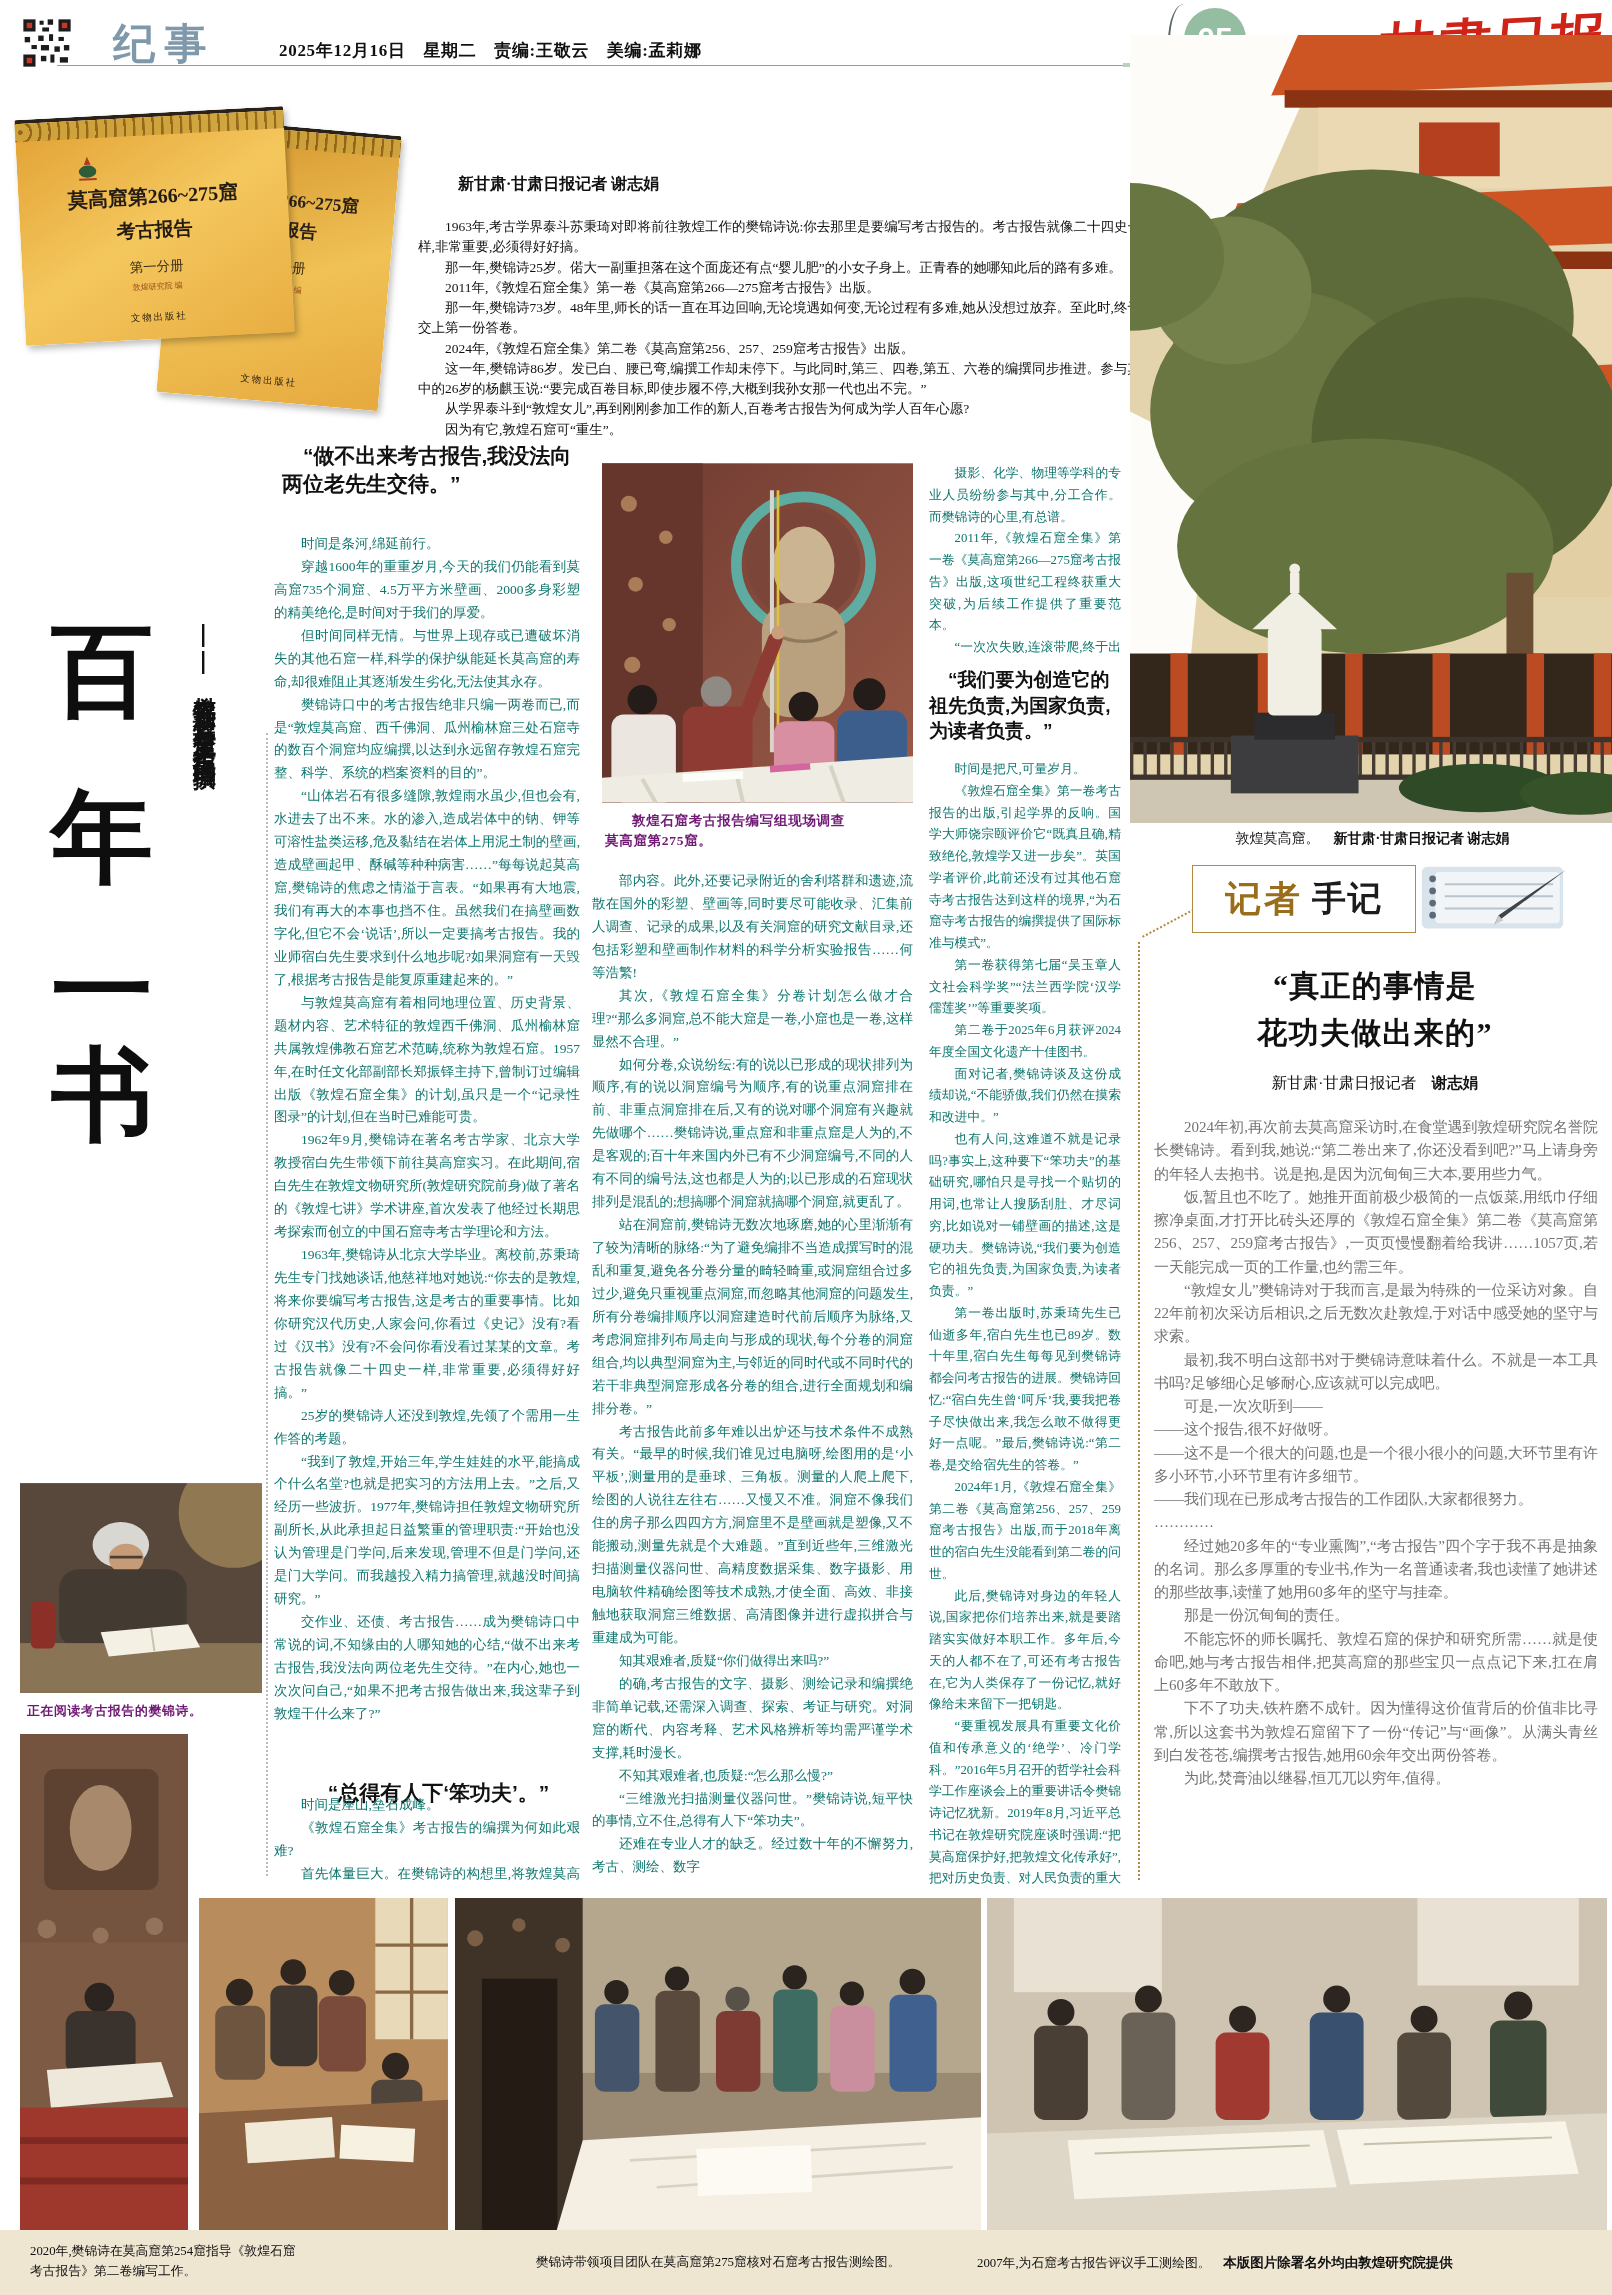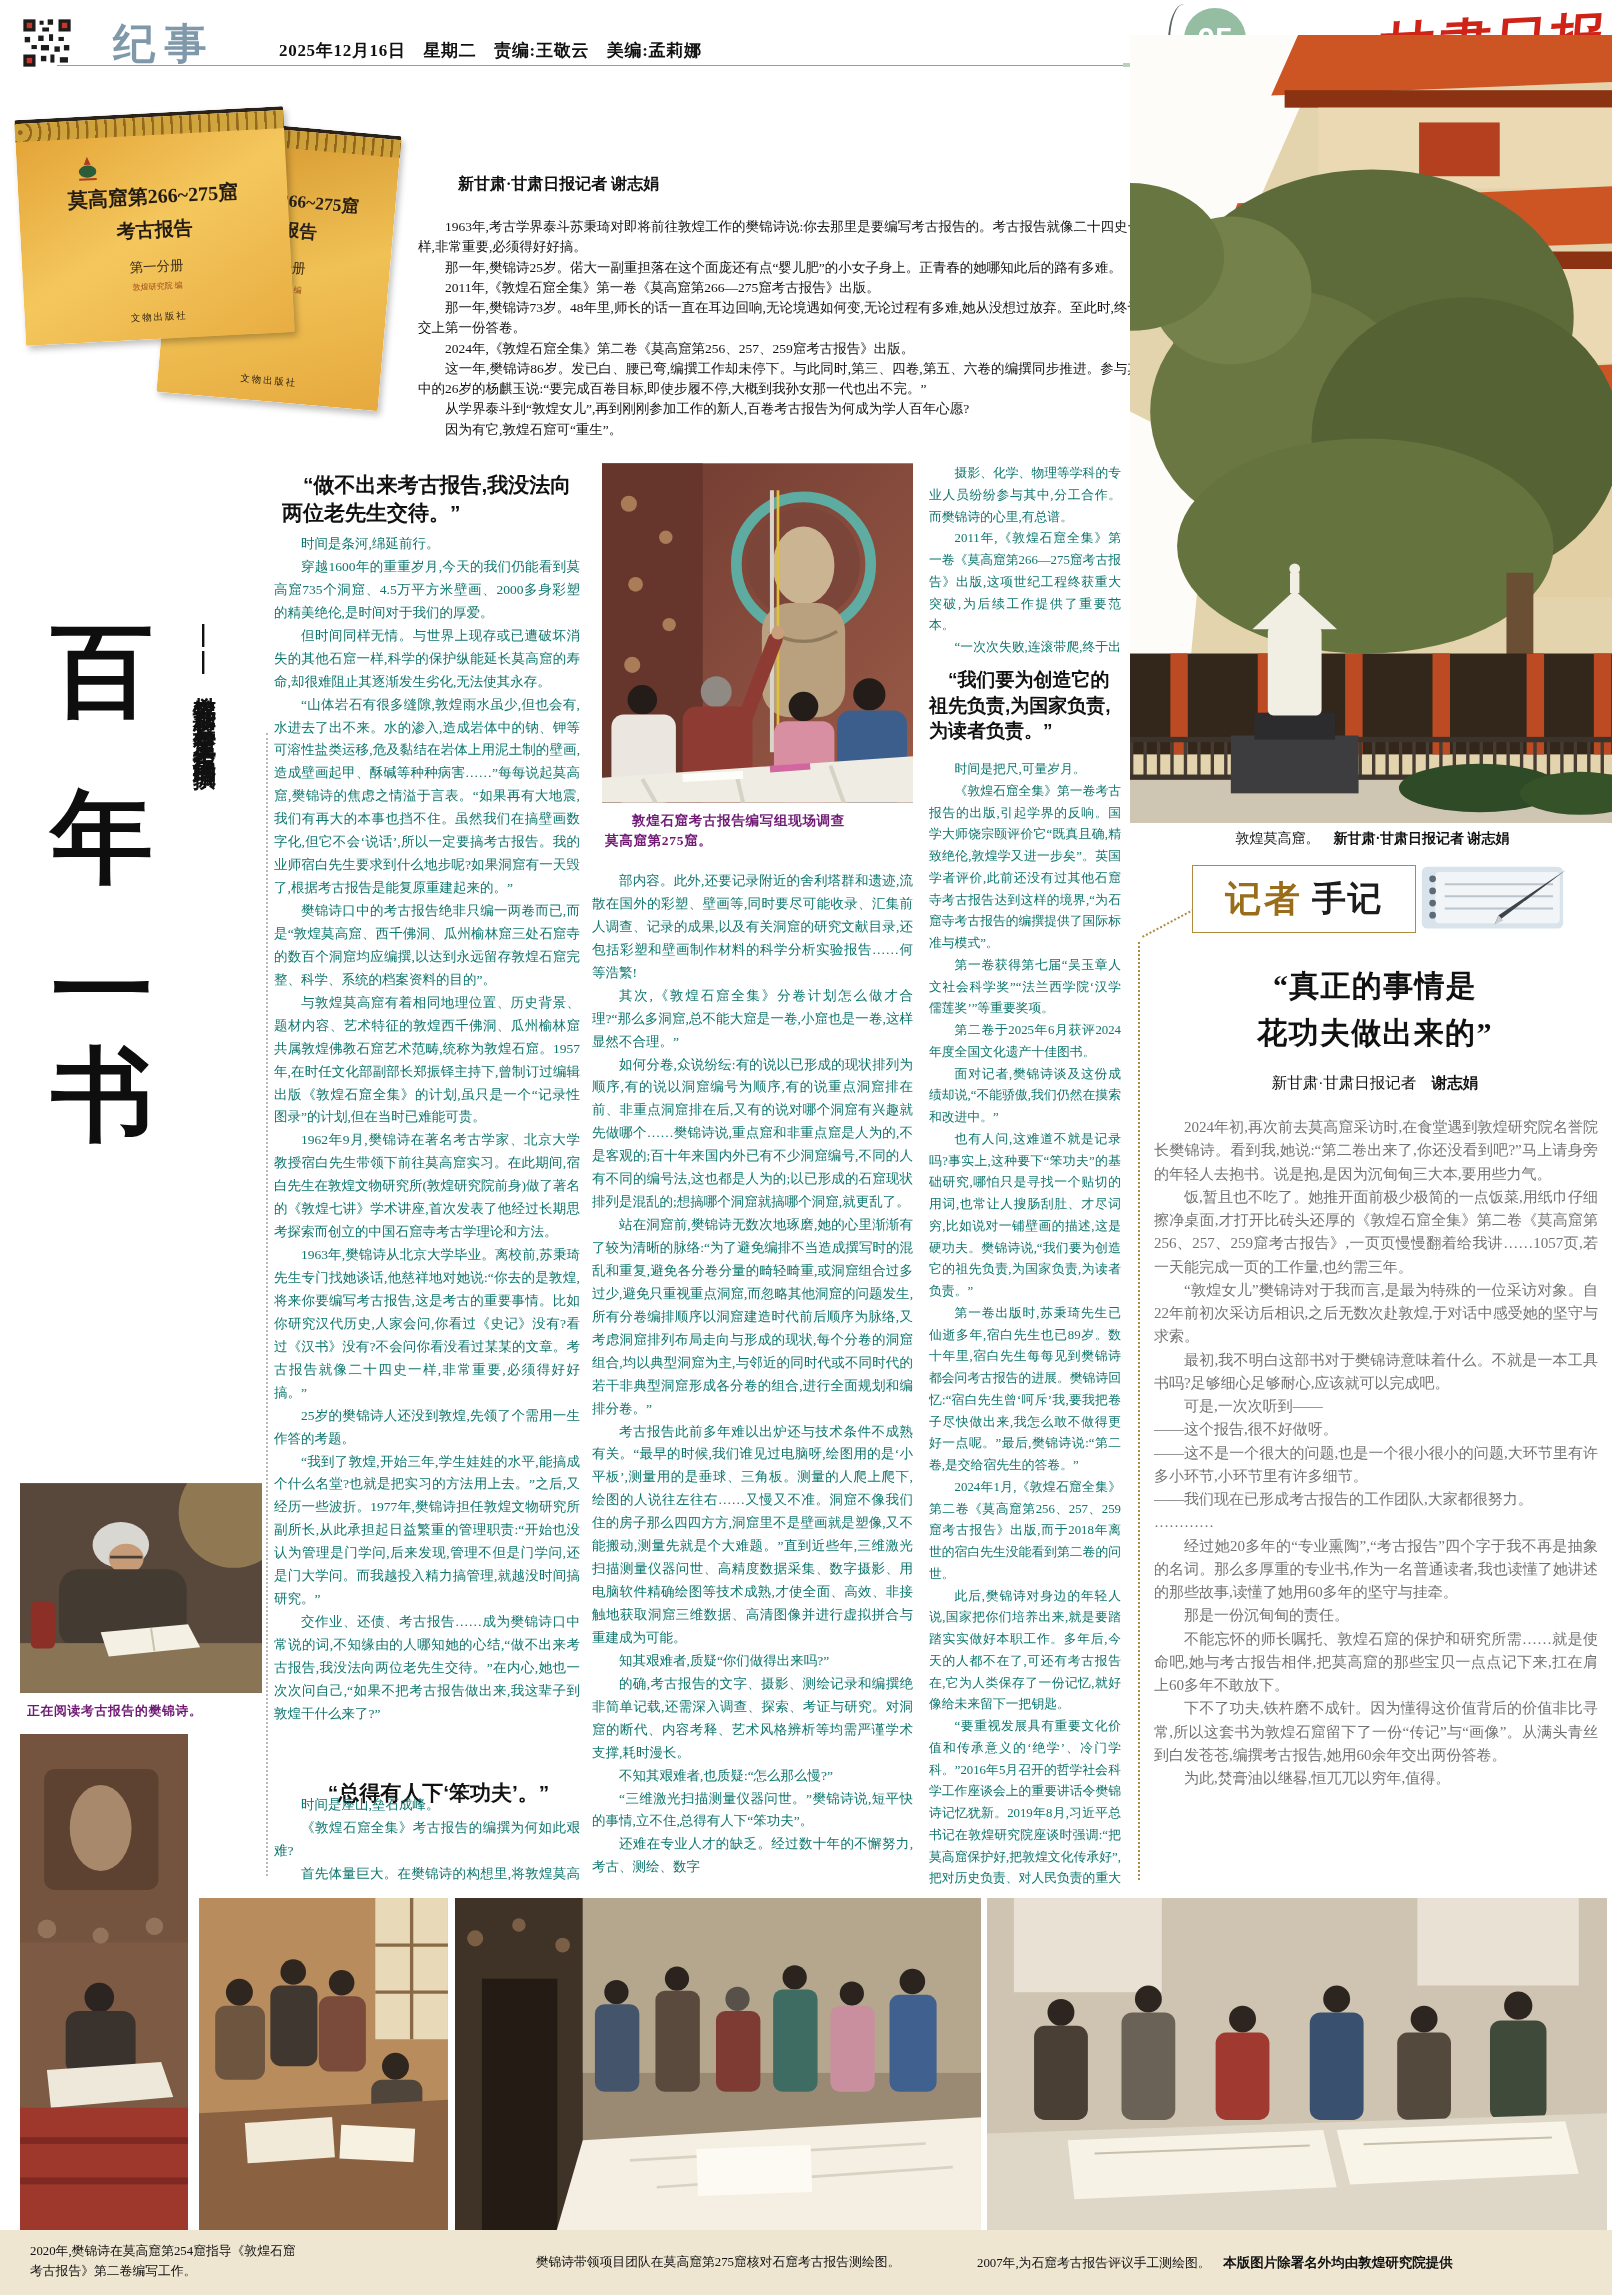--- a/index.html
+++ b/index.html
@@ -183,27 +183,27 @@
   </div>
 
   <div class="abs vchar" style="left:51px;top:620px;">百</div>
   <div class="abs vchar" style="left:51px;top:786px;">年</div>
   <div class="abs vchar" style="left:51px;top:940px;">一</div>
   <div class="abs vchar" style="left:51px;top:1044px;">书</div>
   <div class="abs vsub" style="left:190px;top:624px;height:578px;">——樊锦诗和《敦煌石窟全集》考古报告的编撰</div>
 
   <div class="abs" style="left:266px;top:733px;height:1143px;border-left:2px dotted #b9b9b9;"></div>
 
-  <div class="abs bigquote" style="left:282px;top:471px;width:299px;font-size:21px;text-indent:1em;">“做不出来考古报告,我没法向两位老先生交待。”</div>
+  <div class="abs bigquote" style="left:282px;top:442px;width:299px;font-size:21px;text-indent:1em;">“做不出来考古报告,我没法向两位老先生交待。”</div>
   <div class="abs col" style="left:274px;top:533px;width:306px;height:1211px;">
       <p>时间是条河,绵延前行。</p>
       <p>穿越1600年的重重岁月,今天的我们仍能看到莫高窟735个洞窟、4.5万平方米壁画、2000多身彩塑的精美绝伦,是时间对于我们的厚爱。</p>
       <p>但时间同样无情。与世界上现存或已遭破坏消失的其他石窟一样,科学的保护纵能延长莫高窟的寿命,却很难阻止其逐渐发生劣化,无法使其永存。</p>
+      <p>樊锦诗口中的考古报告绝非只编一两卷而已,而是“敦煌莫高窟、西千佛洞、瓜州榆林窟三处石窟寺的数百个洞窟均应编撰,以达到永远留存敦煌石窟完整、科学、系统的档案资料的目的”。</p>
       <p>“山体岩石有很多缝隙,敦煌雨水虽少,但也会有,水进去了出不来。水的渗入,造成岩体中的钠、钾等可溶性盐类运移,危及黏结在岩体上用泥土制的壁画,造成壁画起甲、酥碱等种种病害……”每每说起莫高窟,樊锦诗的焦虑之情溢于言表。“如果再有大地震,我们有再大的本事也挡不住。虽然我们在搞壁画数字化,但它不会‘说话’,所以一定要搞考古报告。我的业师宿白先生要求到什么地步呢?如果洞窟有一天毁了,根据考古报告是能复原重建起来的。”</p>
-      <p>樊锦诗口中的考古报告绝非只编一两卷而已,而是“敦煌莫高窟、西千佛洞、瓜州榆林窟三处石窟寺的数百个洞窟均应编撰,以达到永远留存敦煌石窟完整、科学、系统的档案资料的目的”。</p>
       <p>与敦煌莫高窟有着相同地理位置、历史背景、题材内容、艺术特征的敦煌西千佛洞、瓜州榆林窟共属敦煌佛教石窟艺术范畴,统称为敦煌石窟。1957年,在时任文化部副部长郑振铎主持下,曾制订过编辑出版《敦煌石窟全集》的计划,虽只是一个“记录性图录”的计划,但在当时已难能可贵。</p>
       <p>1962年9月,樊锦诗在著名考古学家、北京大学教授宿白先生带领下前往莫高窟实习。在此期间,宿白先生在敦煌文物研究所(敦煌研究院前身)做了著名的《敦煌七讲》学术讲座,首次发表了他经过长期思考探索而创立的中国石窟寺考古学理论和方法。</p>
       <p>1963年,樊锦诗从北京大学毕业。离校前,苏秉琦先生专门找她谈话,他慈祥地对她说:“你去的是敦煌,将来你要编写考古报告,这是考古的重要事情。比如你研究汉代历史,人家会问,你看过《史记》没有?看过《汉书》没有?不会问你看没看过某某的文章。考古报告就像二十四史一样,非常重要,必须得好好搞。”</p>
       <p>25岁的樊锦诗人还没到敦煌,先领了个需用一生作答的考题。</p>
       <p>“我到了敦煌,开始三年,学生娃娃的水平,能搞成个什么名堂?也就是把实习的方法用上去。”之后,又经历一些波折。1977年,樊锦诗担任敦煌文物研究所副所长,从此承担起日益繁重的管理职责:“开始也没认为管理是门学问,后来发现,管理不但是门学问,还是门大学问。而我越投入精力搞管理,就越没时间搞研究。”</p>
       <p>交作业、还债、考古报告……成为樊锦诗口中常说的词,不知缘由的人哪知她的心结,“做不出来考古报告,我没法向两位老先生交待。”在内心,她也一次次问自己,“如果不把考古报告做出来,我这辈子到敦煌干什么来了?”</p>
     </div>
   <div class="abs bigquote" style="left:289px;top:1751px;width:299px;font-size:21px;text-align:center;margin-top:28px;">“总得有人下‘笨功夫’。”</div>
   <div class="abs col" style="left:274px;top:1794px;width:306px;height:91px;">
       <p>时间是座山,垒石成峰。</p>

